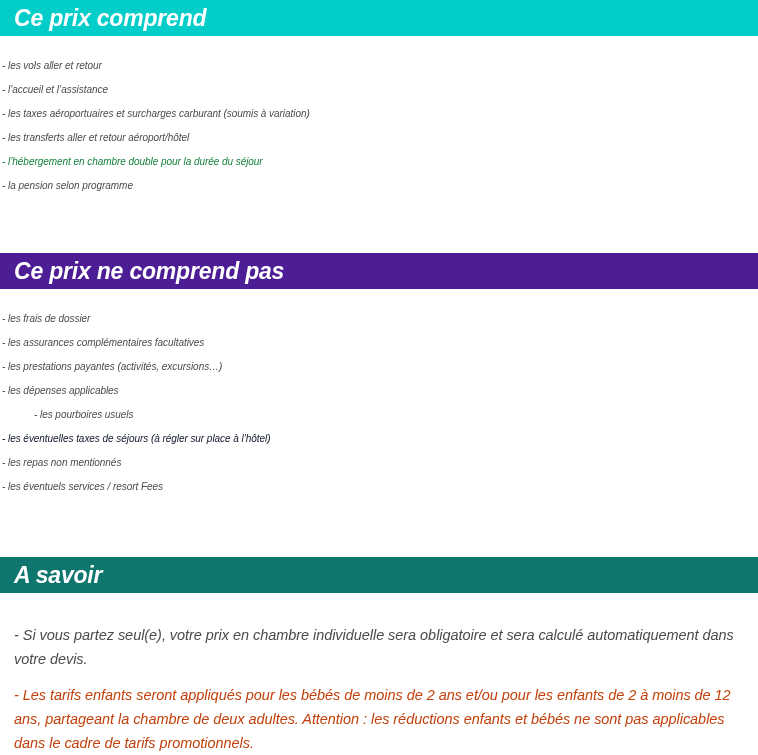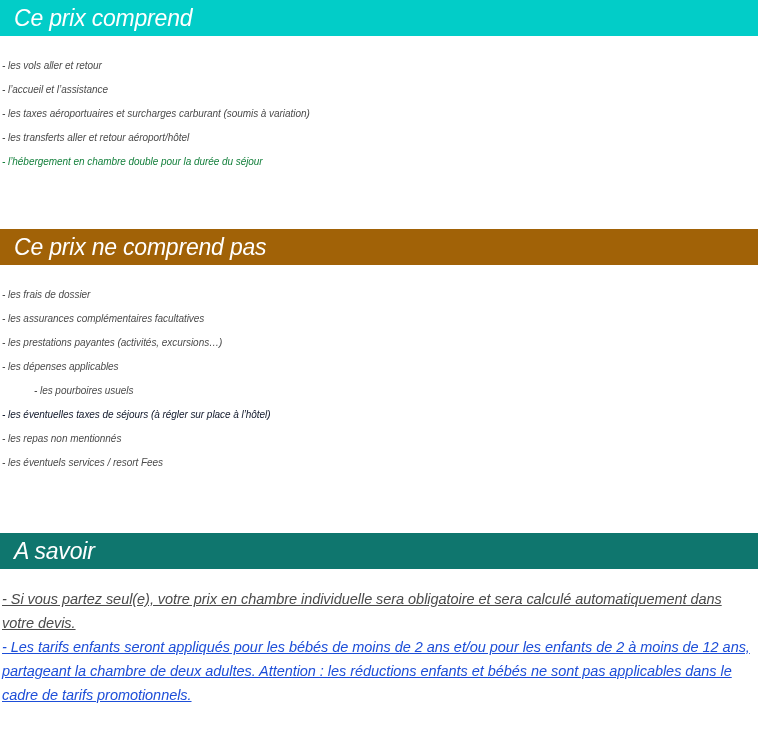--- a/index.html
+++ b/index.html
@@ -28,21 +28,21 @@
     background: #02cdc8;
     height: 36px;
     display: flex;
     align-items: center;
     box-sizing: border-box;
     padding-left: 14px;
   }
   .section-bar .section-title {
     color: #ffffff;
     font-style: italic;
-    font-weight: normal;
+    font-weight: bold;
     font-size: 23px;
     line-height: 26px;
     letter-spacing: -0.2px;
     white-space: nowrap;
   }
 
   
   .section-body {
     padding: 0 4px 0 2px;
   }
@@ -61,22 +61,21 @@
   }
 
   .para-block {
     font-style: italic;
     font-size: 14.5px;
     line-height: 24px;
     color: #4b4b4b;
     letter-spacing: -0.05px;
   }
   .para-block .para {
-    margin: 0;
-    text-decoration: underline;
+    margin: 12px;
   }
 
   
   .gap-after-bar-1 { height: 18px; }
   .gap-after-list-1 { height: 55px; }
   .gap-after-bar-2 { height: 18px; }
   .gap-after-list-2 { height: 58px; }
   .gap-after-bar-3 { height: 18px; }
 </style>
 </head>
@@ -88,26 +87,27 @@
     <span class="section-title" style="color: rgb(255, 255, 255);">Ce prix comprend</span>
   </div>
   <div class="gap-after-bar-1"></div>
   <div class="section-body">
     <ul class="list">
       <li class="list-item" style="color: rgb(75, 75, 75);">- les vols aller et retour</li>
       <li class="list-item" style="color: rgb(75, 75, 75);">- l’accueil et l’assistance</li>
       <li class="list-item" style="color: rgb(75, 75, 75);">- les taxes aéroportuaires et surcharges carburant (soumis à variation)</li>
       <li class="list-item" style="color: rgb(75, 75, 75);">- les transferts aller et retour aéroport/hôtel</li>
       <li class="list-item" style="color: #15803d;">- l’hébergement en chambre double pour la durée du séjour</li>
+      <li class="list-item" style="color: rgb(75, 75, 75);">- la pension selon programme</li>
     </ul>
   </div>
 
   <div class="gap-after-list-1"></div>
 
-  <div class="section-bar" style="background: #a16207;">
+  <div class="section-bar" style="background: #4c1d95;">
     <span class="section-title" style="color: rgb(255, 255, 255);">Ce prix ne comprend pas</span>
   </div>
   <div class="gap-after-bar-2"></div>
   <div class="section-body">
     <ul class="list">
       <li class="list-item" style="color: rgb(75, 75, 75);">- les frais de dossier</li>
       <li class="list-item" style="color: rgb(75, 75, 75);">- les assurances complémentaires facultatives</li>
       <li class="list-item" style="color: rgb(75, 75, 75);">- les prestations payantes (activités, excursions…)</li>
       <li class="list-item" style="color: rgb(75, 75, 75);">- les dépenses applicables</li>
       <li class="list-item" style="color: rgb(75, 75, 75); margin-left: 32px;">- les pourboires usuels</li>
@@ -119,17 +119,17 @@
 
   <div class="gap-after-list-2"></div>
 
   <div class="section-bar" style="background: #0f766e;">
     <span class="section-title" style="color: rgb(255, 255, 255);">A savoir</span>
   </div>
   <div class="gap-after-bar-3"></div>
   <div class="section-body">
     <div class="para-block">
       <p class="para" style="color: rgb(75, 75, 75);">- Si vous partez seul(e), votre prix en chambre individuelle sera obligatoire et sera calculé automatiquement dans votre devis.</p>
-      <p class="para" style="color: #1d4ed8;">- Les tarifs enfants seront appliqués pour les bébés de moins de 2 ans et/ou pour les enfants de 2 à moins de 12 ans, partageant la chambre de deux adultes. Attention : les réductions enfants et bébés ne sont pas applicables dans le cadre de tarifs promotionnels.</p>
+      <p class="para" style="color: #c2410c;">- Les tarifs enfants seront appliqués pour les bébés de moins de 2 ans et/ou pour les enfants de 2 à moins de 12 ans, partageant la chambre de deux adultes. Attention : les réductions enfants et bébés ne sont pas applicables dans le cadre de tarifs promotionnels.</p>
     </div>
   </div>
 
 </div>
 
 </body></html>

